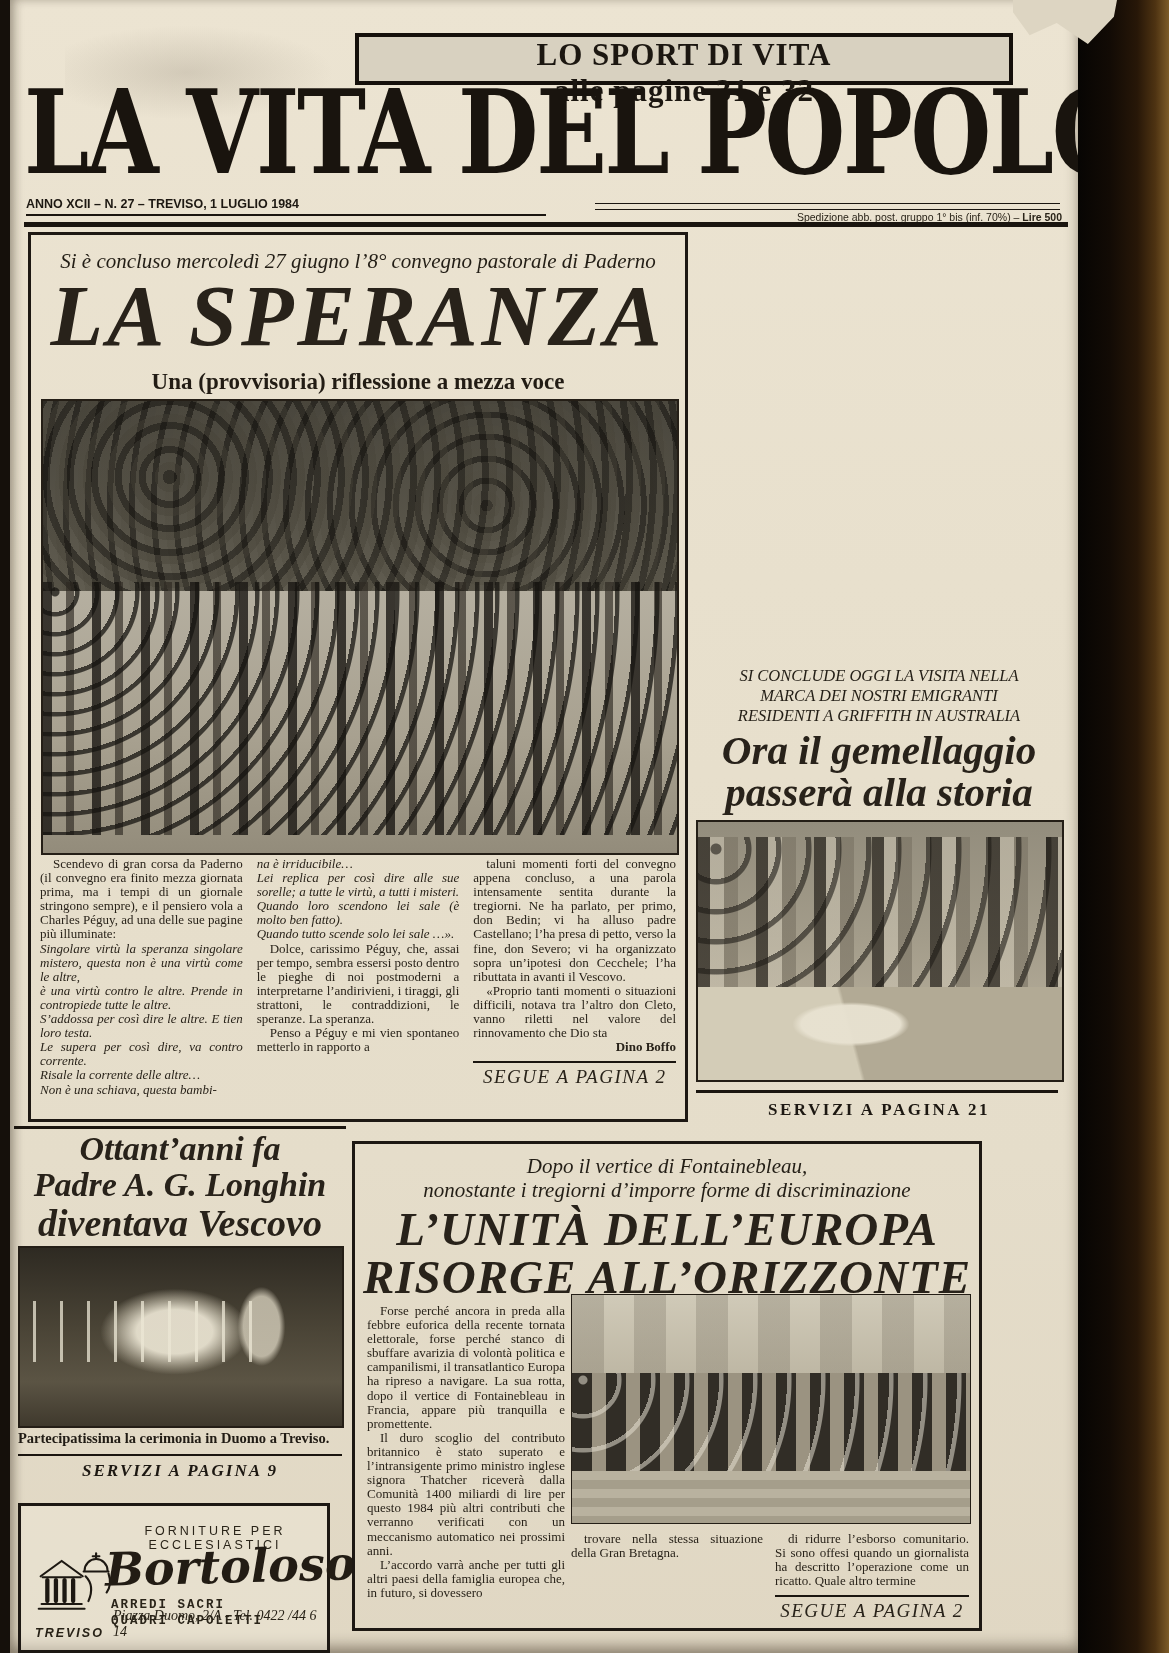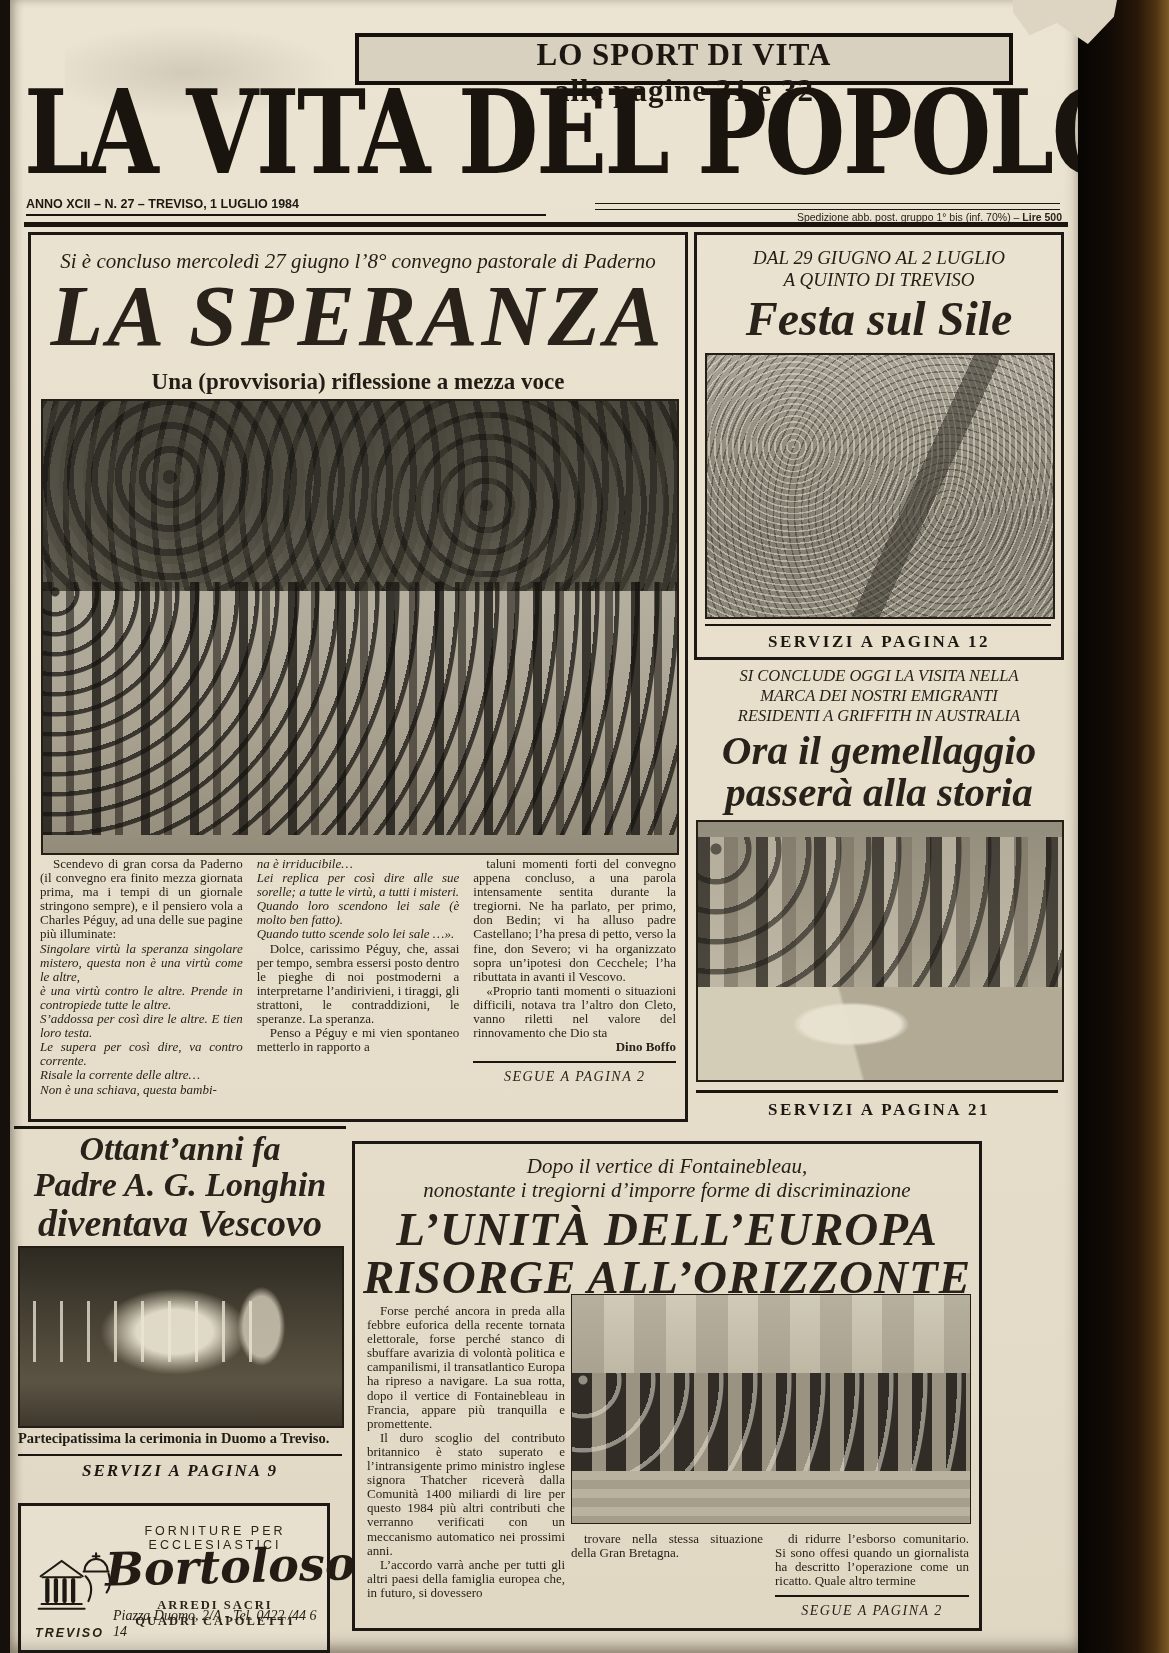--- a/index.html
+++ b/index.html
@@ -37,29 +37,29 @@
   .headline-xl{font-style:italic;font-weight:bold;text-align:center;color:#28221a;line-height:1;}
   .box{border:3px solid #1d1813;box-sizing:border-box;}
   .servizi{font-weight:bold;letter-spacing:2.5px;font-size:17px;text-align:center;color:#1d1812;}
   .servizi-italic{font-style:italic;font-weight:bold;letter-spacing:2px;font-size:17px;text-align:center;color:#1d1812;}
   
   .bodycol{font-size:13px;line-height:14.1px;text-align:justify;color:#29231a;}
   .bodycol p{margin:0;text-indent:13px;}
   .bodycol p.q{font-style:italic;text-indent:0;}
   .byline{margin:2px 0 0;text-align:right;font-weight:bold;text-indent:0;}
   .segue{border-top:2px solid #1a150f;margin-top:7px;padding-top:7px;font-style:italic;
-         text-align:center;font-size:14px;letter-spacing:1.5px;text-indent:0 !important;}
+         text-align:center;font-size:19px;letter-spacing:1.5px;text-indent:0 !important;}
   .caption{font-weight:bold;font-size:14.5px;color:#201b14;}
   
   #ad-box{border:3px solid #1d1813;box-sizing:border-box;background:rgba(238,231,216,.5);}
   .ad-tagline{font-family:"Liberation Sans", sans-serif;font-size:12.5px;letter-spacing:3px;text-align:center;color:#2a2419;}
   .ad-brand{font-family:"DejaVu Serif", serif;font-style:italic;font-weight:bold;font-size:46px;
             text-align:center;color:#221c14;transform:rotate(-1.5deg);}
-  .ad-products{font-family:Liberation Serif, serif;font-weight:bold;font-size:12.5px;
-               letter-spacing:2px;text-align:center;color:#2a2419;}
+  .ad-products{font-family:Liberation Mono, monospace;font-weight:bold;font-size:12.5px;
+               letter-spacing:2px;color:#2a2419;}
   .ad-bottom{font-style:italic;font-size:14px;color:#272116;}
   
   #dark-band{position:absolute;right:0;top:0;width:91px;height:1653px;
     background:linear-gradient(90deg,#070503 0%,#120b05 35%,#271708 65%,#4e3312 85%,#7c5b28 100%);}
   #torn-corner{position:absolute;right:52px;top:0;width:104px;height:44px;background:#ddd5c2;
     clip-path:polygon(0 0,100% 0,97% 38%,72% 100%,42% 52%,16% 80%,0 28%);}
   #ghost-smudge{position:absolute;left:55px;top:25px;width:270px;height:95px;
     background:radial-gradient(ellipse at 45% 50%, rgba(110,100,84,.20), transparent 70%);}
 </style>
 </head>
@@ -122,32 +122,20 @@
       </div>
       <div class="bodycol" style="flex:1;">
         <p>taluni momenti forti del convegno appena concluso, a una parola intensamente sentita durante la tregiorni. Ne ha parlato, per primo, don Bedin; vi ha alluso padre Castellano; l’ha presa di petto, verso la fine, don Severo; vi ha organizzato sopra un’ipotesi don Cecchele; l’ha ributtata in avanti il Vescovo.</p>
         <p>«Proprio tanti momenti o situazioni difficili, notava tra l’altro don Cleto, vanno riletti nel valore del rinnovamento che Dio sta</p>
         <p class="byline">Dino Boffo</p>
         <div class="segue">SEGUE A PAGINA 2</div>
       </div>
     </div>
   </div>
 
-  <div class="abs box" style="left:684px;top:232px;width:370px;height:428px;">
-    <div class="abs kicker" style="left:0;right:0;top:12px;font-size:19px;">DAL 29 GIUGNO AL 2 LUGLIO</div>
-    <div class="abs kicker" style="left:0;right:0;top:34px;font-size:19px;">A QUINTO DI TREVISO</div>
-    <div class="abs headline-xl" style="left:0;right:0;top:60px;font-size:48px;">Festa sul Sile</div>
-    <div class="photo" style="left:8px;top:118px;width:346px;height:262px;background:
-        linear-gradient(115deg, transparent 0 57%, rgba(52,50,42,.55) 57% 63%, transparent 63%),
-        repeating-radial-gradient(circle at 25% 35%, rgba(235,230,216,.5) 0 1.5px, transparent 1.5px 6px),
-        repeating-radial-gradient(circle at 70% 60%, rgba(45,42,36,.45) 0 1.5px, transparent 1.5px 7px),
-        linear-gradient(180deg,#a9a396 0%,#938d7e 35%,#837d6f 70%,#8d8779 100%);"></div>
-    <div class="abs rule" style="left:8px;top:389px;width:346px;height:2px;"></div>
-    <div class="abs servizi" style="left:0;right:0;top:397px;">SERVIZI A PAGINA 12</div>
-  </div>
 
   <div class="abs kicker" style="left:684px;width:370px;top:666px;font-size:16.5px;">SI CONCLUDE OGGI LA VISITA NELLA</div>
   <div class="abs kicker" style="left:684px;width:370px;top:686px;font-size:16.5px;">MARCA DEI NOSTRI EMIGRANTI</div>
   <div class="abs kicker" style="left:684px;width:370px;top:706px;font-size:16.5px;">RESIDENTI A GRIFFITH IN AUSTRALIA</div>
   <div class="abs headline-xl" style="left:684px;width:370px;top:772px;font-size:41px;">passerà alla storia</div>
   <div class="abs headline-xl" style="left:684px;width:370px;top:730px;font-size:41px;">Ora il gemellaggio</div>
   <div class="photo" style="left:686px;top:820px;width:364px;height:258px;">
     <div class="band" style="top:0;height:100%;background:linear-gradient(180deg,#938d7d 0%,#a39c8a 45%,#b0a895 70%,#857e6d 100%);"></div>
     <div class="band" style="top:6%;height:58%;background:
       repeating-radial-gradient(circle at 18px 12px, rgba(30,27,22,.6) 0 5px, transparent 6px 30px),

